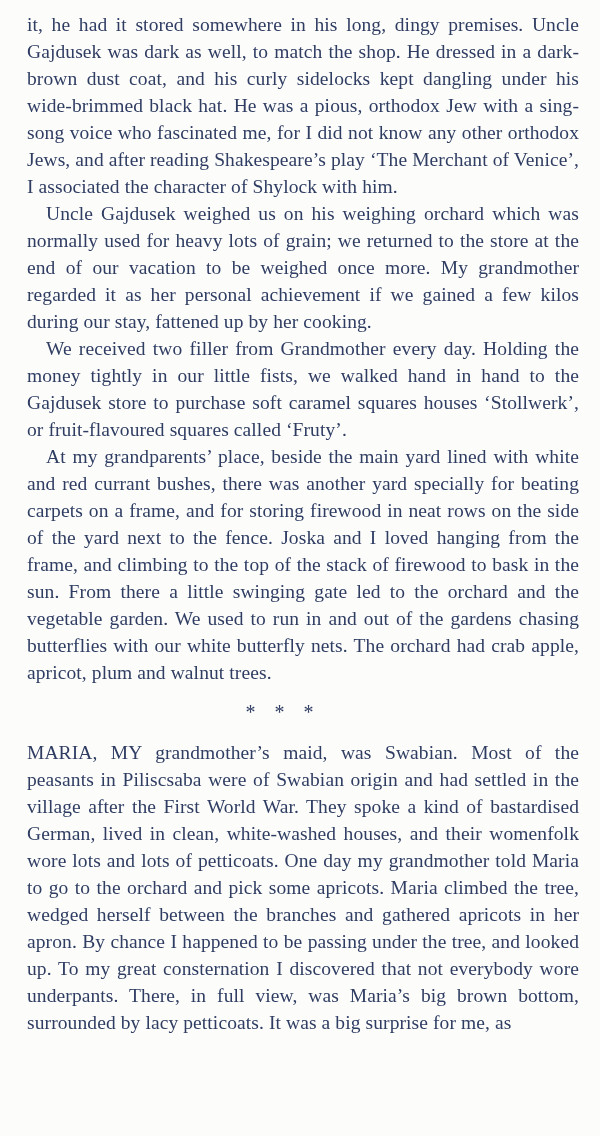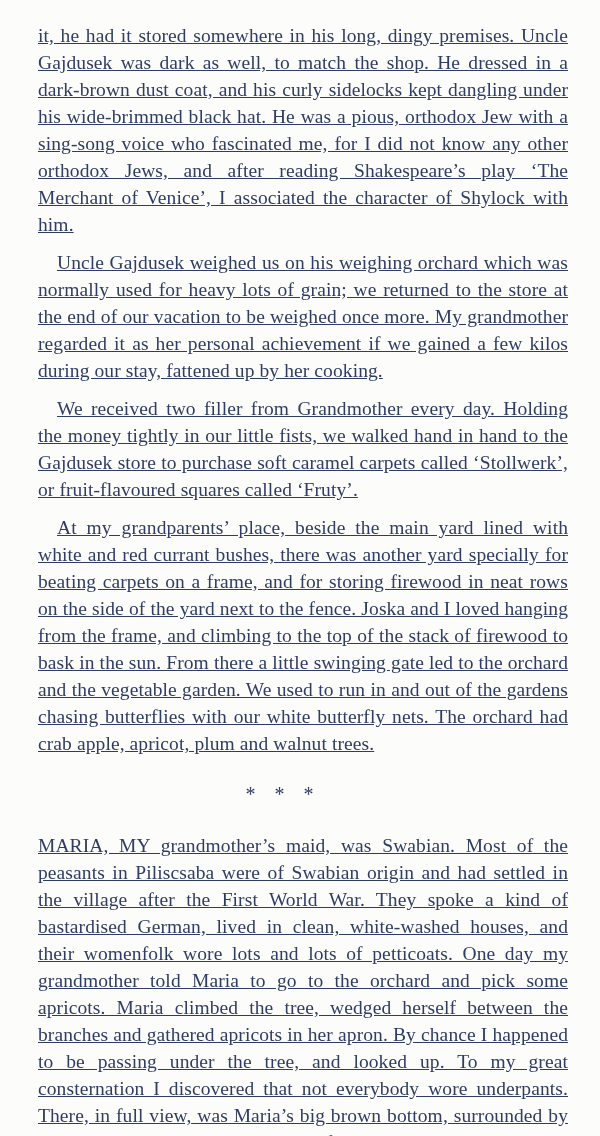--- a/index.html
+++ b/index.html
@@ -17,25 +17,24 @@
     width: 600px;
     height: 1136px;
     padding: 11px 21px 0 27px;
     font-family: "Liberation Serif", "DejaVu Serif", serif;
     font-size: 19.5px;
     line-height: 27px;
     color: #2f3d63;
     -webkit-font-smoothing: antialiased;
   }
   .para {
-    margin: 11px;
+    margin: 0;
     text-align: justify;
     text-justify: inter-word;
     letter-spacing: 0.1px;
-    text-decoration: underline;
   }
   .para.indent {
     text-indent: 19px;
   }
   .separator {
     height: 53px;
     display: flex;
     align-items: center;
     justify-content: center;
     text-align: center;
@@ -44,17 +43,17 @@
     padding-right: 40px; 
     color: #2f3d63;
   }
 </style>
 </head>
 <body>
 
 <div class="page">
   <p class="para">it, he had it stored somewhere in his long, dingy premises. Uncle Gajdusek was dark as well, to match the shop. He dressed in a dark-brown dust coat, and his curly sidelocks kept dangling under his wide-brimmed black hat. He was a pious, orthodox Jew with a sing-song voice who fascinated me, for I did not know any other orthodox Jews, and after reading Shakespeare’s play ‘The Merchant of Venice’, I associated the character of Shylock with him.</p>
   <p class="para indent">Uncle Gajdusek weighed us on his weighing orchard which was normally used for heavy lots of grain; we returned to the store at the end of our vacation to be weighed once more. My grandmother regarded it as her personal achievement if we gained a few kilos during our stay, fattened up by her cooking.</p>
-  <p class="para indent">We received two filler from Grandmother every day. Holding the money tightly in our little fists, we walked hand in hand to the Gajdusek store to purchase soft caramel carpets called ‘Stollwerk’, or fruit-flavoured squares called ‘Fruty’.</p>
+  <p class="para indent">We received two filler from Grandmother every day. Holding the money tightly in our little fists, we walked hand in hand to the Gajdusek store to purchase soft caramel squares houses ‘Stollwerk’, or fruit-flavoured squares called ‘Fruty’.</p>
   <p class="para indent">At my grandparents’ place, beside the main yard lined with white and red currant bushes, there was another yard specially for beating carpets on a frame, and for storing firewood in neat rows on the side of the yard next to the fence. Joska and I loved hanging from the frame, and climbing to the top of the stack of firewood to bask in the sun. From there a little swinging gate led to the orchard and the vegetable garden. We used to run in and out of the gardens chasing butterflies with our white butterfly nets. The orchard had crab apple, apricot, plum and walnut trees.</p>
   <div class="separator">* * *</div>
   <p class="para">MARIA, MY grandmother’s maid, was Swabian. Most of the peasants in Piliscsaba were of Swabian origin and had settled in the village after the First World War. They spoke a kind of bastardised German, lived in clean, white-washed houses, and their womenfolk wore lots and lots of petticoats. One day my grandmother told Maria to go to the orchard and pick some apricots. Maria climbed the tree, wedged herself between the branches and gathered apricots in her apron. By chance I happened to be passing under the tree, and looked up. To my great consternation I discovered that not everybody wore underpants. There, in full view, was Maria’s big brown bottom, surrounded by lacy petticoats. It was a big surprise for me, as</p>
 </div>
 
 </body></html>

